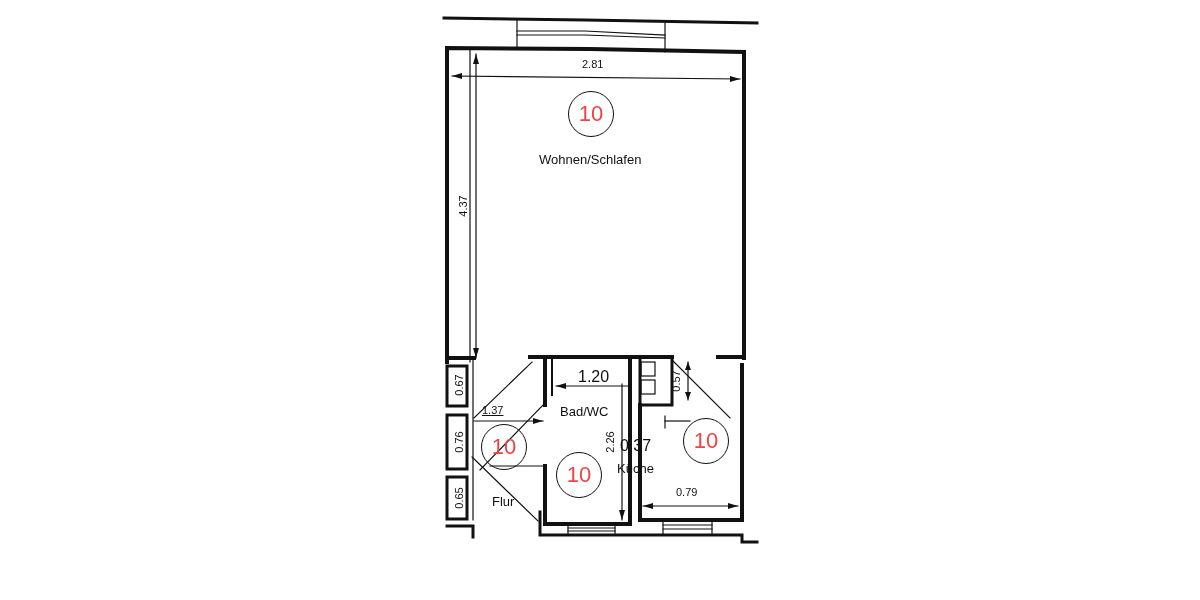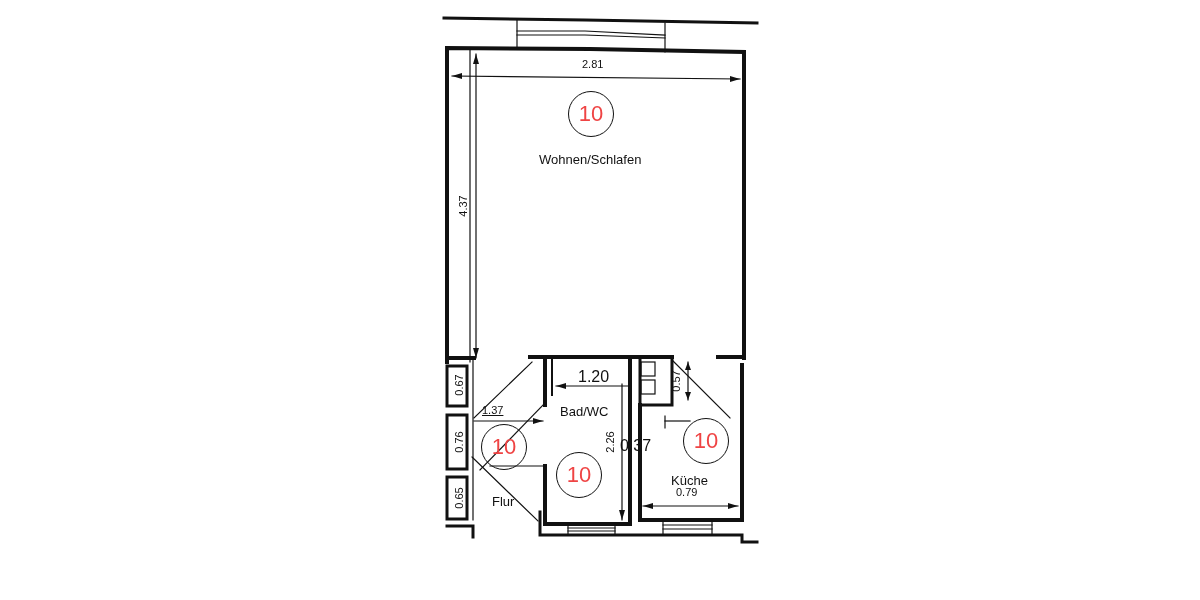--- a/index.html
+++ b/index.html
@@ -98,21 +98,21 @@
 </svg>
 
 <div class="circle" style="left:568px;top:91px;width:46px;height:46px;">10</div>
 <div class="circle" style="left:481px;top:424px;width:46px;height:46px;">10</div>
 <div class="circle" style="left:556px;top:452px;width:46px;height:46px;">10</div>
 <div class="circle" style="left:683px;top:418px;width:46px;height:46px;">10</div>
 
 <div class="lbl" style="left:539px;top:152px;">Wohnen/Schlafen</div>
 <div class="lbl" style="left:560px;top:404px;text-align:center;">Bad/WC</div>
 <div class="lbl" style="left:492px;top:494px;text-align:center;">Flur</div>
-<div class="lbl" style="left:671px;top:461px;margin-top:12px;">Küche</div>
+<div class="lbl" style="left:617px;top:461px;">Küche</div>
 
 <div class="lbl" style="left:582px;top:58px;font-size:11px;">2.81</div>
 <div class="lbl vert" style="left:452px;top:200px;font-size:11px;">4.37</div>
 <div class="lbl" style="left:578px;top:368px;font-size:16px;">1.20</div>
 <div class="lbl vert" style="left:599px;top:436px;font-size:11px;">2.26</div>
 <div class="lbl" style="left:482px;top:404px;font-size:11px;text-decoration:underline;">1.37</div>
 <div class="lbl" style="left:676px;top:486px;font-size:11px;">0.79</div>
 <div class="lbl" style="left:620px;top:405px;font-size:16px;margin-top:32px;">0.37</div>
 <div class="lbl vert" style="left:665px;top:375px;font-size:11px;">0.57</div>
 <div class="lbl vert" style="left:448px;top:379px;font-size:11px;">0.67</div>

